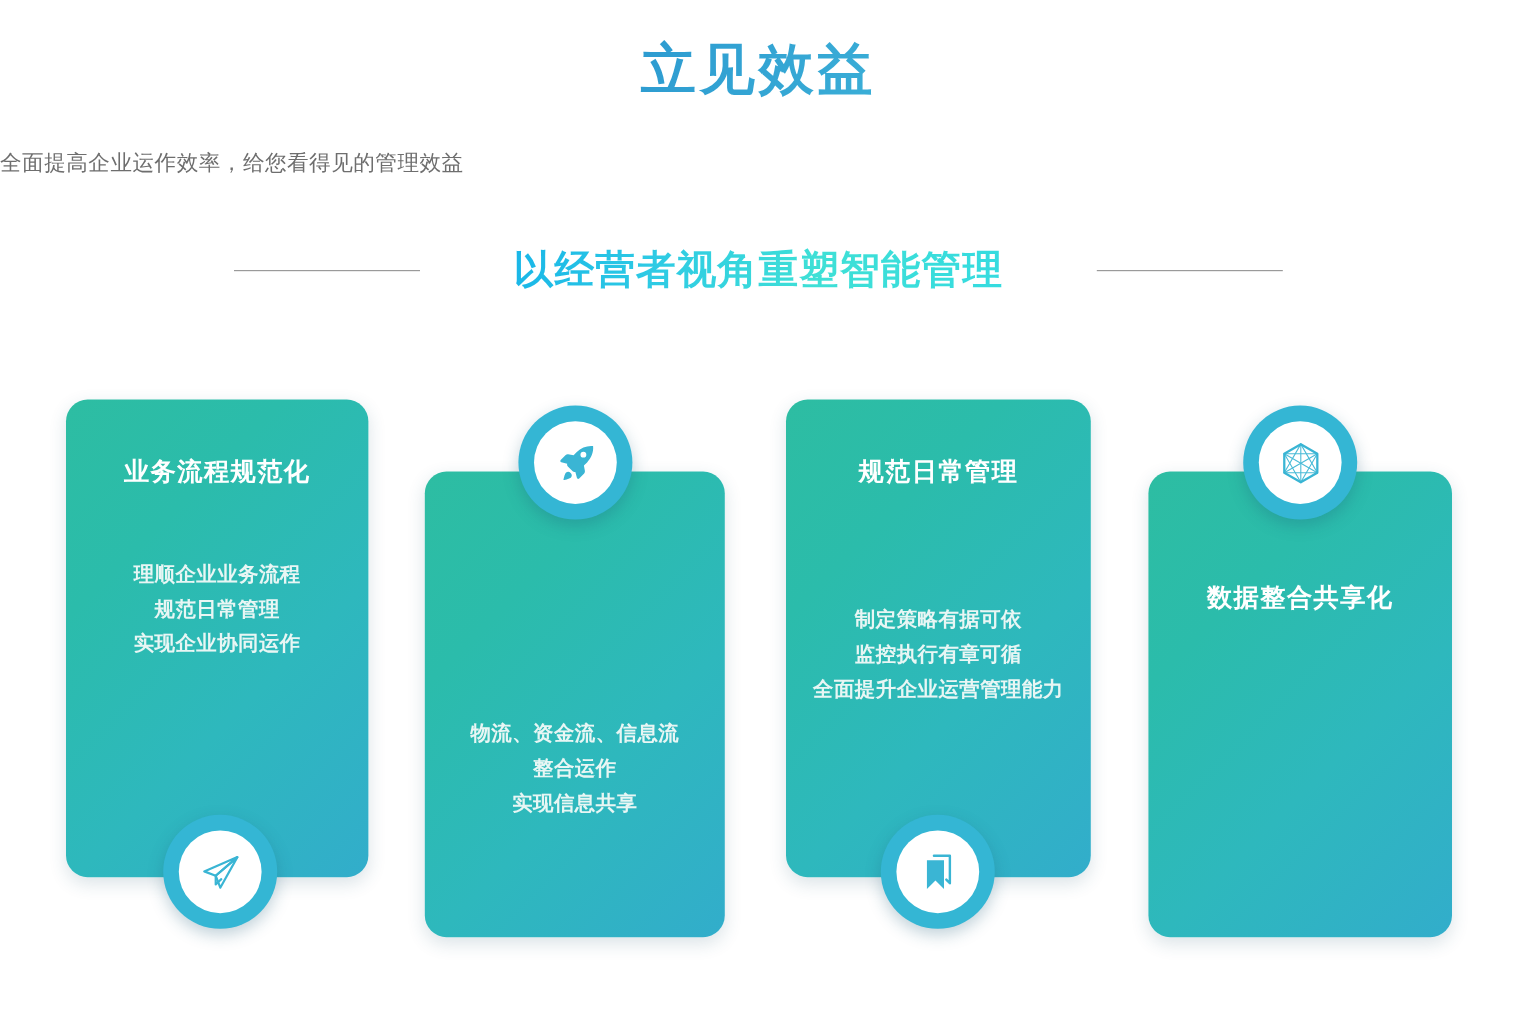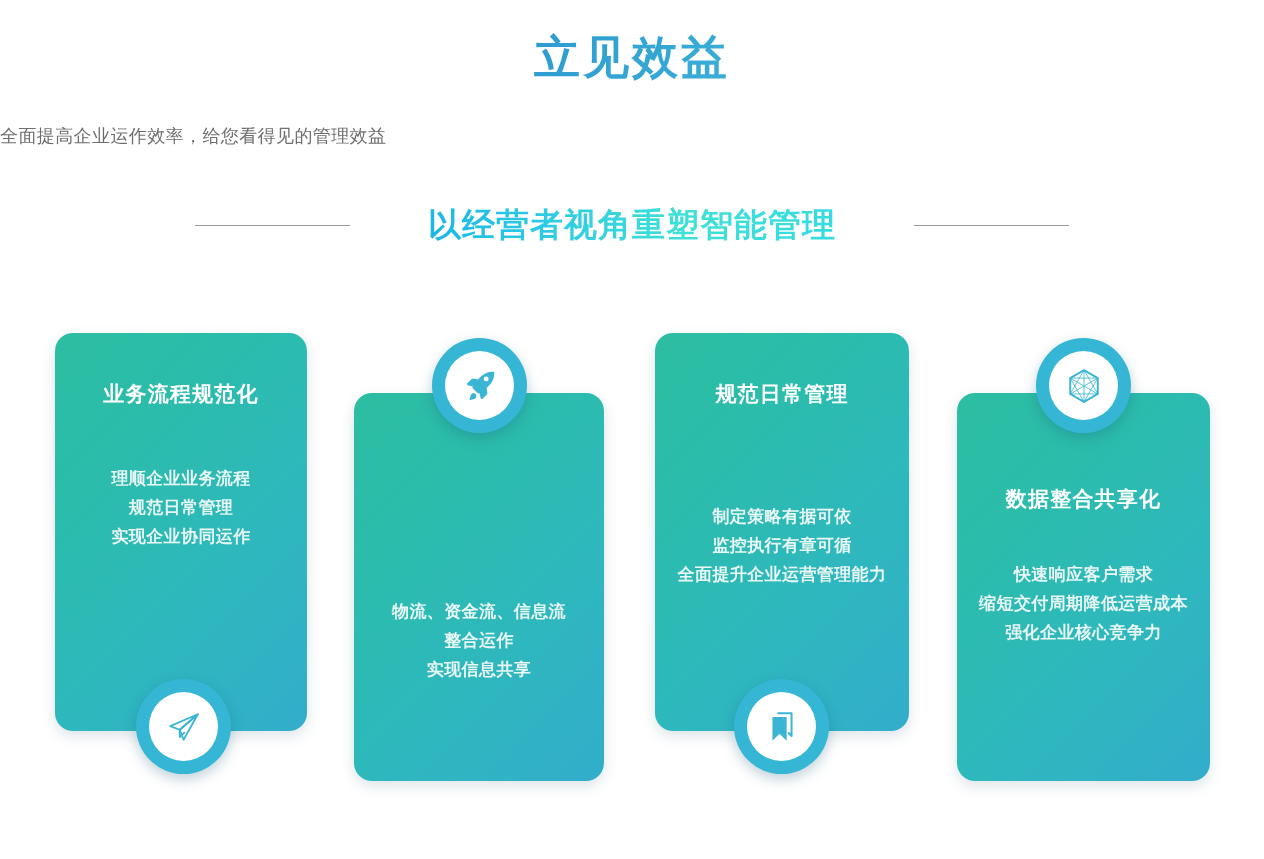--- a/index.html
+++ b/index.html
@@ -224,23 +224,20 @@
         <div class="card-title">规范日常管理</div>
         <div class="card-desc" style="white-space: pre-line; margin-top: 41px;">制定策略有据可依
 监控执行有章可循
 全面提升企业运营管理能力</div>
       </div>
     </div>
 
     <div class="card c4 low">
       <div class="card-inner">
         <div class="card-title">数据整合共享化</div>
-        <div class="card-desc" style="white-space: pre-line;">快速响应客户需求
-缩短交付周期降低运营成本
-强化企业核心竞争力</div>
       </div>
     </div>
 
     <div class="badge b1">
       <div class="badge-core">
         <span>
           <svg width="34" height="34" viewBox="0 0 32 32" fill="none" stroke="#3ab5d4" stroke-width="1.7" stroke-linejoin="round" stroke-linecap="round">
             <path d="M29 4 L3 15.2 L12 18.6 L29 4 Z"></path>
             <path d="M29 4 L15.6 28 L12 18.6 L29 4 Z"></path>
             <path d="M12 18.6 L12 25.5 L16.4 21.3"></path>

